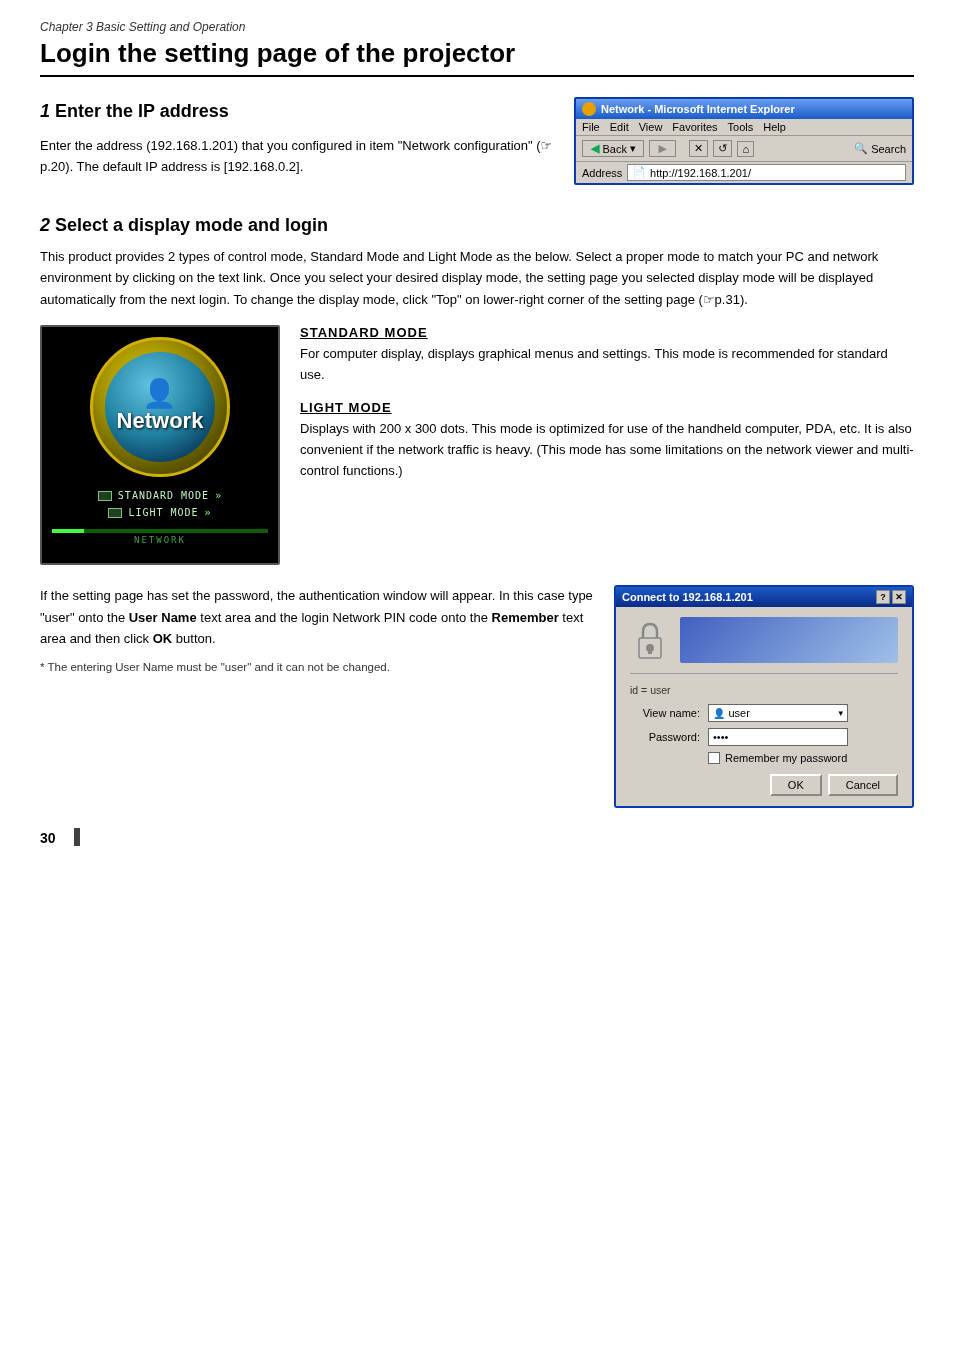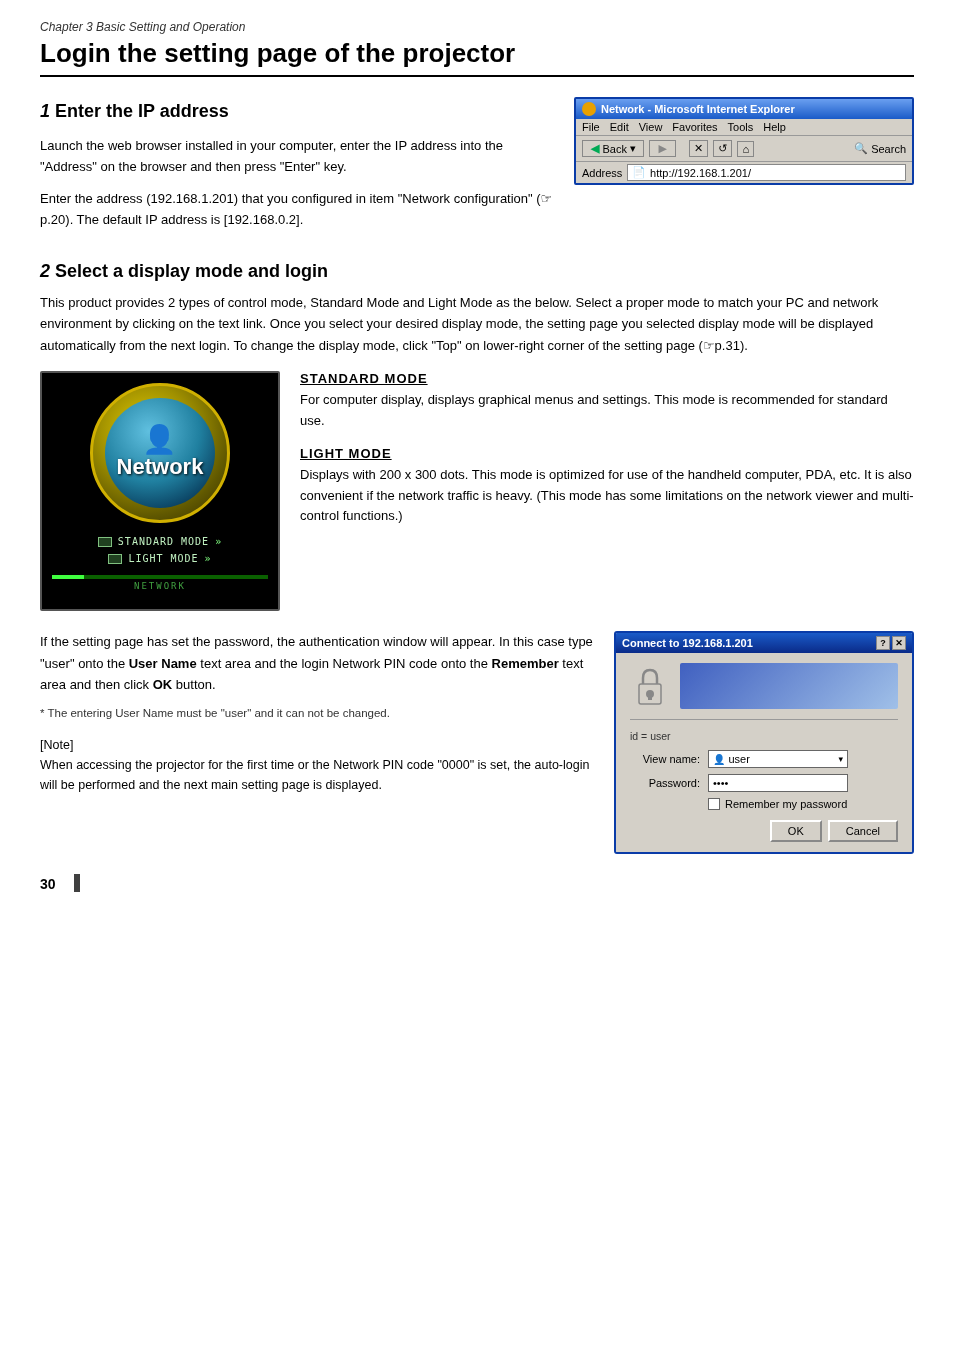--- a/index.html
+++ b/index.html
@@ -400,21 +400,20 @@
 <div class="chapter-header">Chapter 3 Basic Setting and Operation</div>
 
 <div class="page-title">Login the setting page of the projector</div>
 
 <div class="section-1">
   <div class="section-1-text">
     <div class="section-title">
       <span class="section-number">1</span>
       <span>Enter the IP address</span>
     </div>
-    <p style="margin-bottom:12px;">Launch the web browser installed in your computer, enter the IP address into the "Address" on the browser and then press "Enter" key.</p>
     <p>Enter the address (192.168.1.201) that you configured in item "Network configuration" (☞ p.20). The default IP address is [192.168.0.2].</p>
   </div>
   <div class="section-1-image">
     <div class="ie-browser">
       <div class="ie-title-bar">
         <span class="ie-icon"></span>
         <span>Network - Microsoft Internet Explorer</span>
       </div>
       <div class="ie-menu-bar">
         <span>File</span>
@@ -500,24 +499,20 @@
     </div>
   </div>
 </div>
 
 <div class="auth-section">
   <div class="auth-text">
     <p style="margin-bottom:8px;">
       If the setting page has set the password, the authentication window will appear. In this case type "user" onto the <strong>User Name</strong> text area and the login Network PIN code onto the <strong>Remember</strong> text area and then click <strong>OK</strong> button.
     </p>
     <p class="auth-note">* The entering User Name must be "user" and it can not be changed.</p>
-    <div class="note-section">
-      <p>[Note]</p>
-      <p>When accessing the projector for the first time or the Network PIN code "0000" is set, the auto-login will be performed and the next main setting page is displayed.</p>
-    </div>
   </div>
 
   <div class="connect-dialog">
     <div class="dialog-title-bar">
       <span>Connect to 192.168.1.201</span>
       <div class="dialog-title-buttons">
         <div class="dialog-title-btn">?</div>
         <div class="dialog-title-btn">✕</div>
       </div>
     </div>

